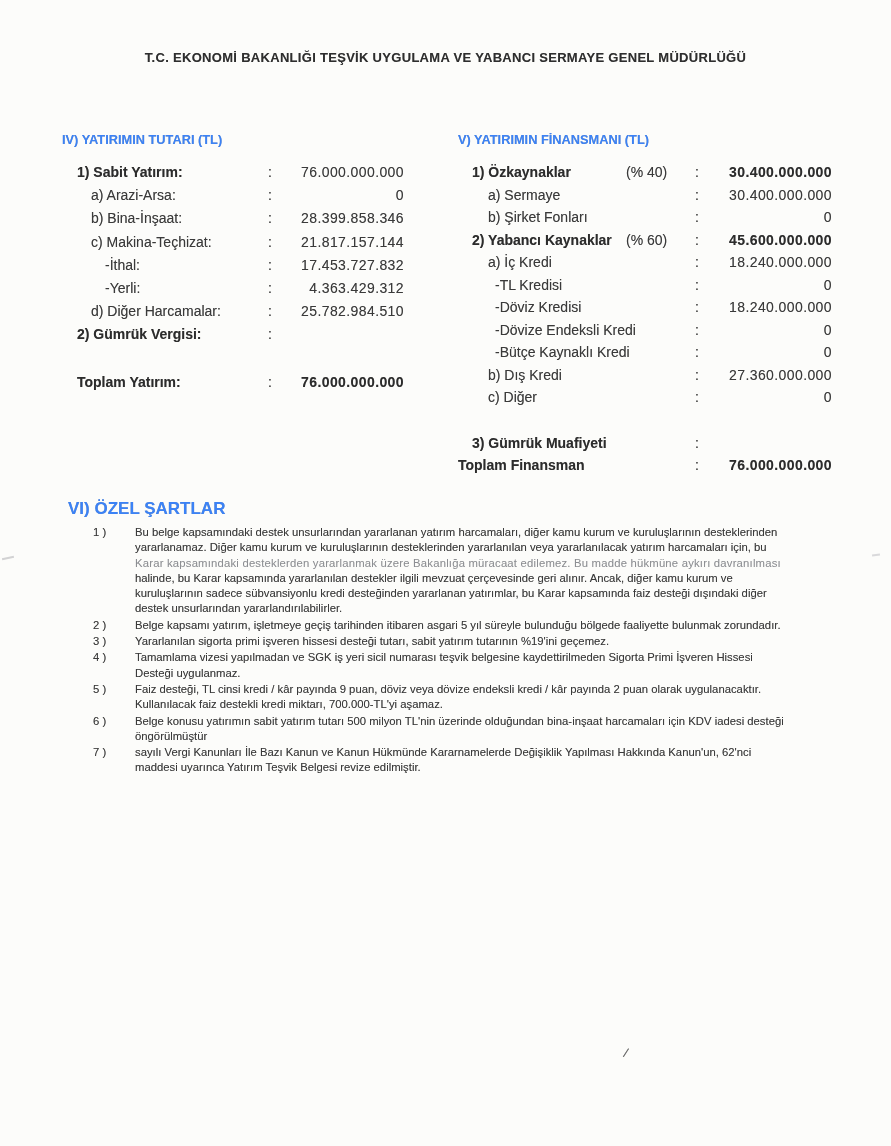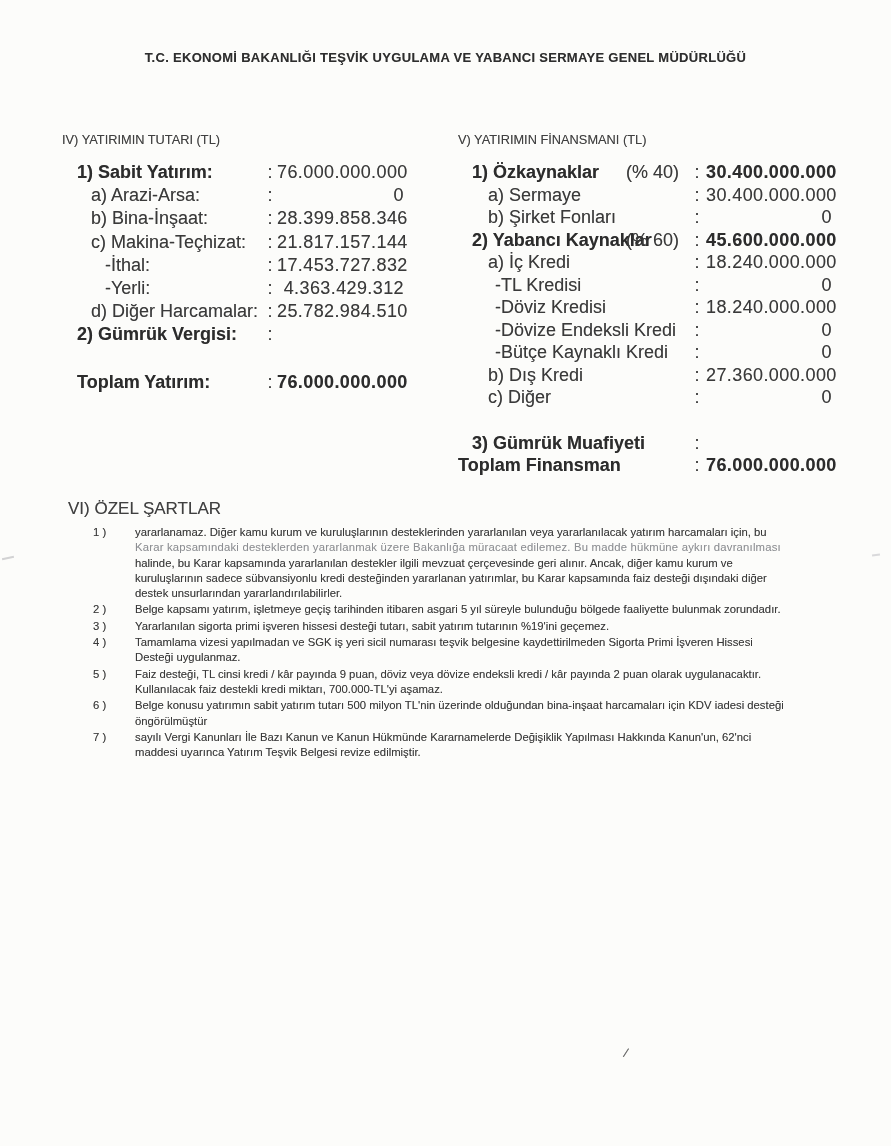--- a/index.html
+++ b/index.html
@@ -12,22 +12,22 @@
   }
   .b{font-weight:bold;color:#2c2c2c;}
   .doc-title{
     position:absolute;top:50px;left:0;right:0;text-align:center;
     font-weight:bold;font-size:13px;letter-spacing:.3px;color:#2e2e2e;
   }
   
   .tcol{position:absolute;top:132px;}
   .tcol-left{left:62px;width:342px;}
   .tcol-right{left:458px;width:374px;}
-  .sec-h{font-weight:normal;font-size:12.8px;color:#404040;margin-bottom:14px;white-space:nowrap;}
-  .trow{display:grid;align-items:baseline;font-size:18px;}
+  .sec-h{font-weight:bold;font-size:12.8px;color:#3b82f6;margin-bottom:14px;white-space:nowrap;}
+  .trow{display:grid;align-items:baseline;font-size:14px;}
   .tcol-left  .trow{grid-template-columns:201px 14px 1fr;line-height:23.2px;}
   .tcol-right .trow{grid-template-columns:168px 62px 18px 1fr;line-height:22.5px;}
   .tcol-left  .trow.gap{margin-top:24px;}
   .tcol-right .trow.gap{margin-top:23px;}
   .lbl{white-space:nowrap;}
   .ind1{padding-left:15px;}
   .ind2{padding-left:29px;}
   .ind3{padding-left:43px;}
   .tcol-right .ind1{padding-left:14px;}
   .tcol-right .ind2{padding-left:30px;}
@@ -194,20 +194,21 @@
       </div>
     </div>
 </div>
 
 <div class="conds">
   <div class="sec-h">VI) ÖZEL ŞARTLAR</div>
   <div id="cond-items">
       <div class="cond">
         <span class="cnum">1 )</span>
         <div>
+          <div class="cline">Bu belge kapsamındaki destek unsurlarından yararlanan yatırım harcamaları, diğer kamu kurum ve kuruluşlarının desteklerinden</div>
           <div class="cline">yararlanamaz. Diğer kamu kurum ve kuruluşlarının desteklerinden yararlanılan veya yararlanılacak yatırım harcamaları için, bu</div>
           <div class="cline faded">Karar kapsamındaki desteklerden yararlanmak üzere Bakanlığa müracaat edilemez. Bu madde hükmüne aykırı davranılması</div>
           <div class="cline">halinde, bu Karar kapsamında yararlanılan destekler ilgili mevzuat çerçevesinde geri alınır. Ancak, diğer kamu kurum ve</div>
           <div class="cline">kuruluşlarının sadece sübvansiyonlu kredi desteğinden yararlanan yatırımlar, bu Karar kapsamında faiz desteği dışındaki diğer</div>
           <div class="cline">destek unsurlarından yararlandırılabilirler.</div>
         </div>
       </div>
       <div class="cond">
         <span class="cnum">2 )</span>
         <div>

